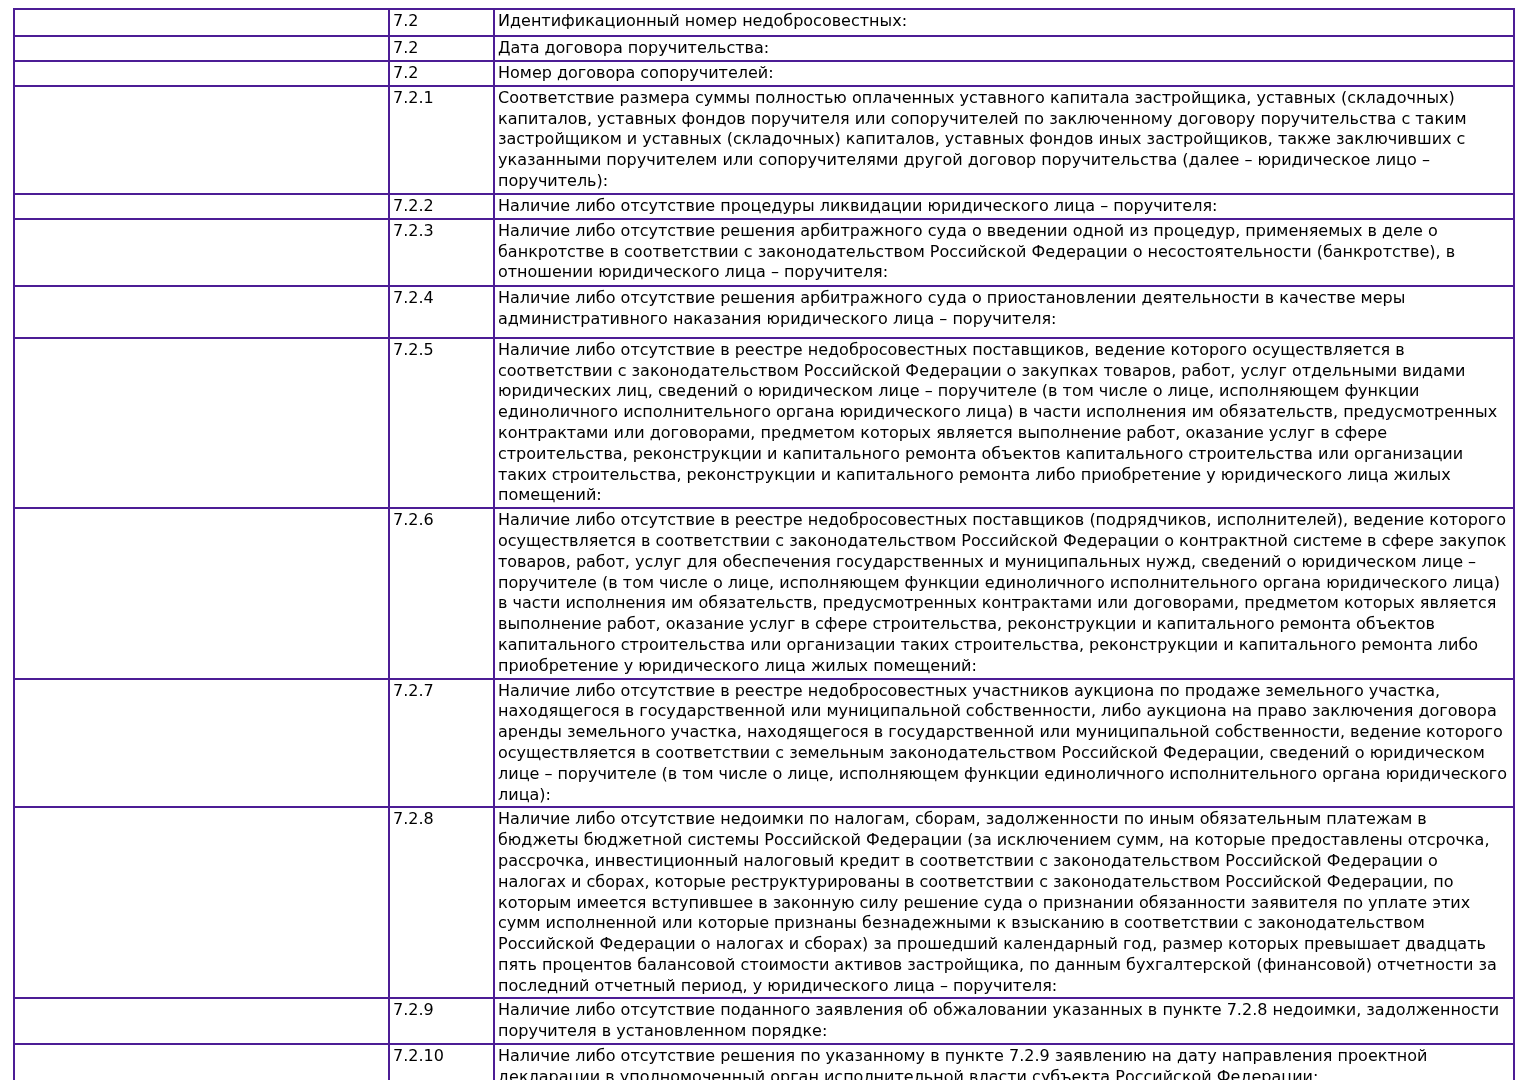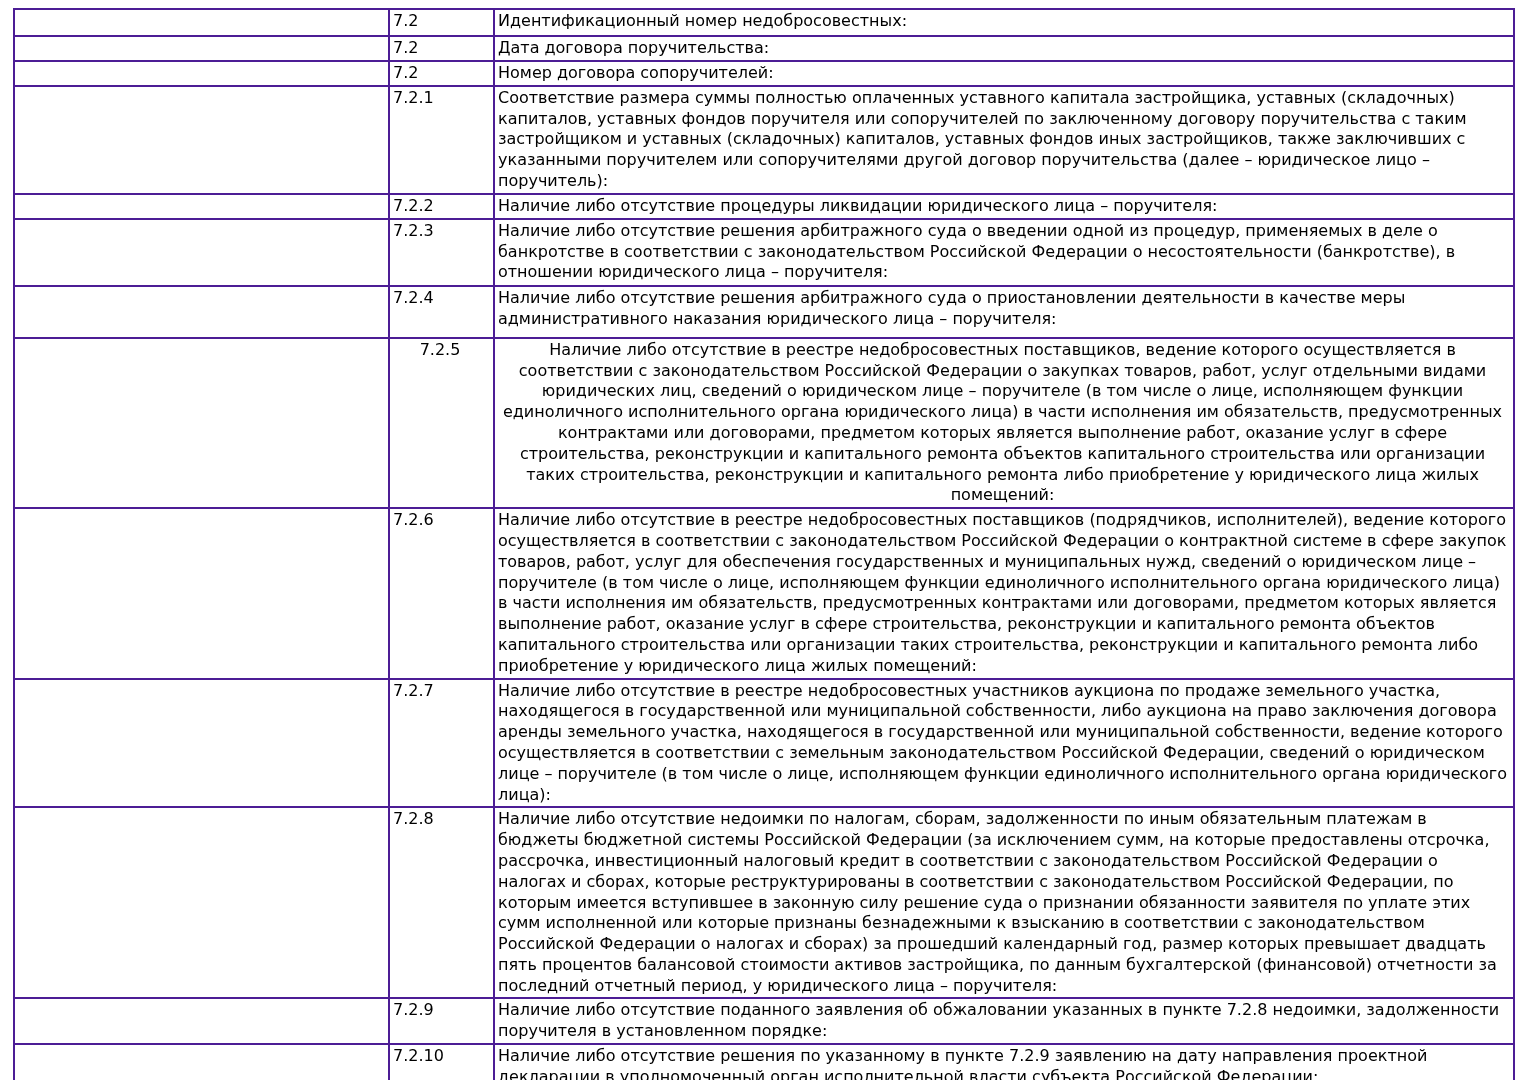--- a/index.html
+++ b/index.html
@@ -42,21 +42,21 @@
     white-space: nowrap;
   }
   
   tr:nth-child(1)  { height: 27px; }
   tr:nth-child(2)  { height: 25px; }
   tr:nth-child(3)  { height: 24px; }
   tr:nth-child(4)  { height: 106px; }
   tr:nth-child(5)  { height: 25px; }
   tr:nth-child(6)  { height: 67px; }
   tr:nth-child(7)  { height: 52px; }
-  tr:nth-child(8)  { height: 145px; text-align: center; }
+  tr:nth-child(8)  { height: 145px; }
   tr:nth-child(9)  { height: 168px; }
   tr:nth-child(10) { height: 125px; }
   tr:nth-child(11) { height: 184px; padding-left: 40px; }
   tr:nth-child(12) { height: 45px; }
   tr:nth-child(13) { height: 43px; }
 </style>
 </head>
 <body>
 
 <div class="page">

